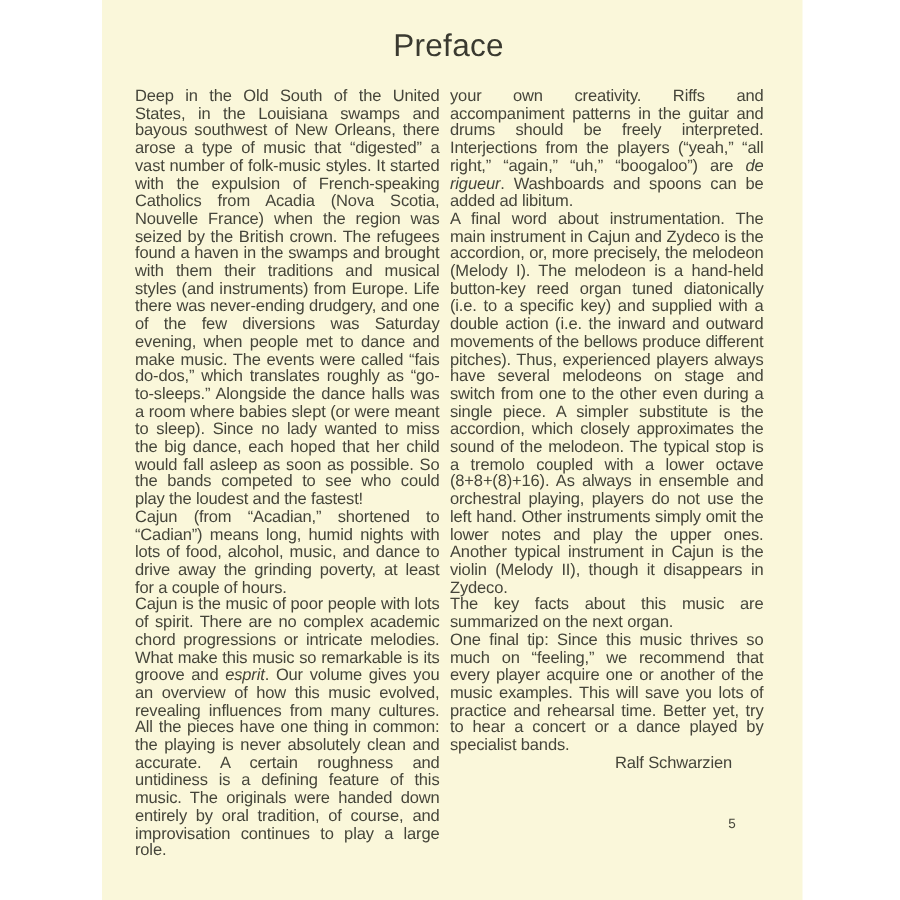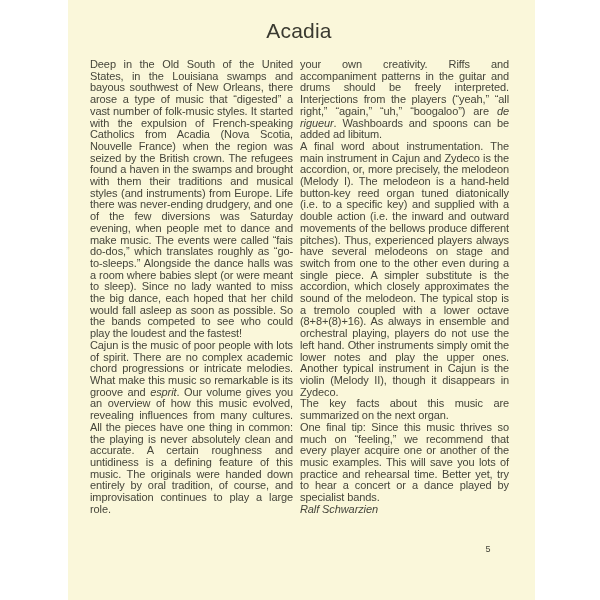--- a/index.html
+++ b/index.html
@@ -37,41 +37,42 @@
     font-size: 11px;
     line-height: 11.7px;
     letter-spacing: -0.1px;
     color: #45453A;
     text-align: justify;
   }
   .column-left  { width: 203px; }
   .column-right { width: 209px; }
   .para { margin: 0; }
   .para.gap { margin-top: 11.7px; }
-  .para.signature { padding-right: 21px; font-style: italic; }
+  .para.signature { text-align: right; padding-right: 21px; }
   .para i { font-style: italic; margin-top: 34px; }
   .page-number {
     position: absolute;
     left: 412px; top: 544px;
     width: 16px;
     text-align: center;
     font-size: 9px;
     color: #45453A;
   }
 </style>
 </head>
 <body>
 
 <div class="stage">
   <div class="paper">
-    <h1 class="page-title">Acadia</h1>
+    <h1 class="page-title">Preface</h1>
 
     <div class="columns">
       <div class="column column-left">
           <p class="para">Deep in the Old South of the United States, in the Louisiana swamps and bayous southwest of New Orleans, there arose a type of music that “digested” a vast number of folk-music styles. It started with the expulsion of French-speaking Catholics from Acadia (Nova Scotia, Nouvelle France) when the region was seized by the British crown. The refugees found a haven in the swamps and brought with them their traditions and musical styles (and instruments) from Europe. Life there was never-ending drudgery, and one of the few diversions was Saturday evening, when people met to dance and make music. The events were called “fais do-dos,” which translates roughly as “go-to-sleeps.” Alongside the dance halls was a room where babies slept (or were meant to sleep). Since no lady wanted to miss the big dance, each hoped that her child would fall asleep as soon as possible. So the bands competed to see who could play the loudest and the fastest!</p>
+          <p class="para">Cajun (from “Acadian,” shortened to “Cadian”) means long, humid nights with lots of food, alcohol, music, and dance to drive away the grinding poverty, at least for a couple of hours.</p>
           <p class="para">Cajun is the music of poor people with lots of spirit. There are no complex academic chord progressions or intricate melodies. What make this music so remarkable is its groove and <i>esprit</i>. Our volume gives you an overview of how this music evolved, revealing influences from many cultures. All the pieces have one thing in common: the playing is never absolutely clean and accurate. A certain roughness and untidiness is a defining feature of this music. The originals were handed down entirely by oral tradition, of course, and improvisation continues to play a large role.</p>
         </div>
       <div class="column column-right">
           <p class="para">your own creativity. Riffs and accompaniment patterns in the guitar and drums should be freely interpreted. Interjections from the players (“yeah,” “all right,” “again,” “uh,” “boogaloo”) are <i>de rigueur</i>. Washboards and spoons can be added ad libitum.</p>
           <p class="para">A final word about instrumentation. The main instrument in Cajun and Zydeco is the accordion, or, more precisely, the melodeon (Melody I). The melodeon is a hand-held button-key reed organ tuned diatonically (i.e. to a specific key) and supplied with a double action (i.e. the inward and outward movements of the bellows produce different pitches). Thus, experienced players always have several melodeons on stage and switch from one to the other even during a single piece. A simpler substitute is the accordion, which closely approximates the sound of the melodeon. The typical stop is a tremolo coupled with a lower octave (8+8+(8)+16). As always in ensemble and orchestral playing, players do not use the left hand. Other instruments simply omit the lower notes and play the upper ones. Another typical instrument in Cajun is the violin (Melody II), though it disappears in Zydeco.</p>
           <p class="para">The key facts about this music are summarized on the next organ.</p>
           <p class="para">One final tip: Since this music thrives so much on “feeling,” we recommend that every player acquire one or another of the music examples. This will save you lots of practice and rehearsal time. Better yet, try to hear a concert or a dance played by specialist bands.</p>
           <p class="para signature">Ralf Schwarzien</p>
         </div>
     </div>

